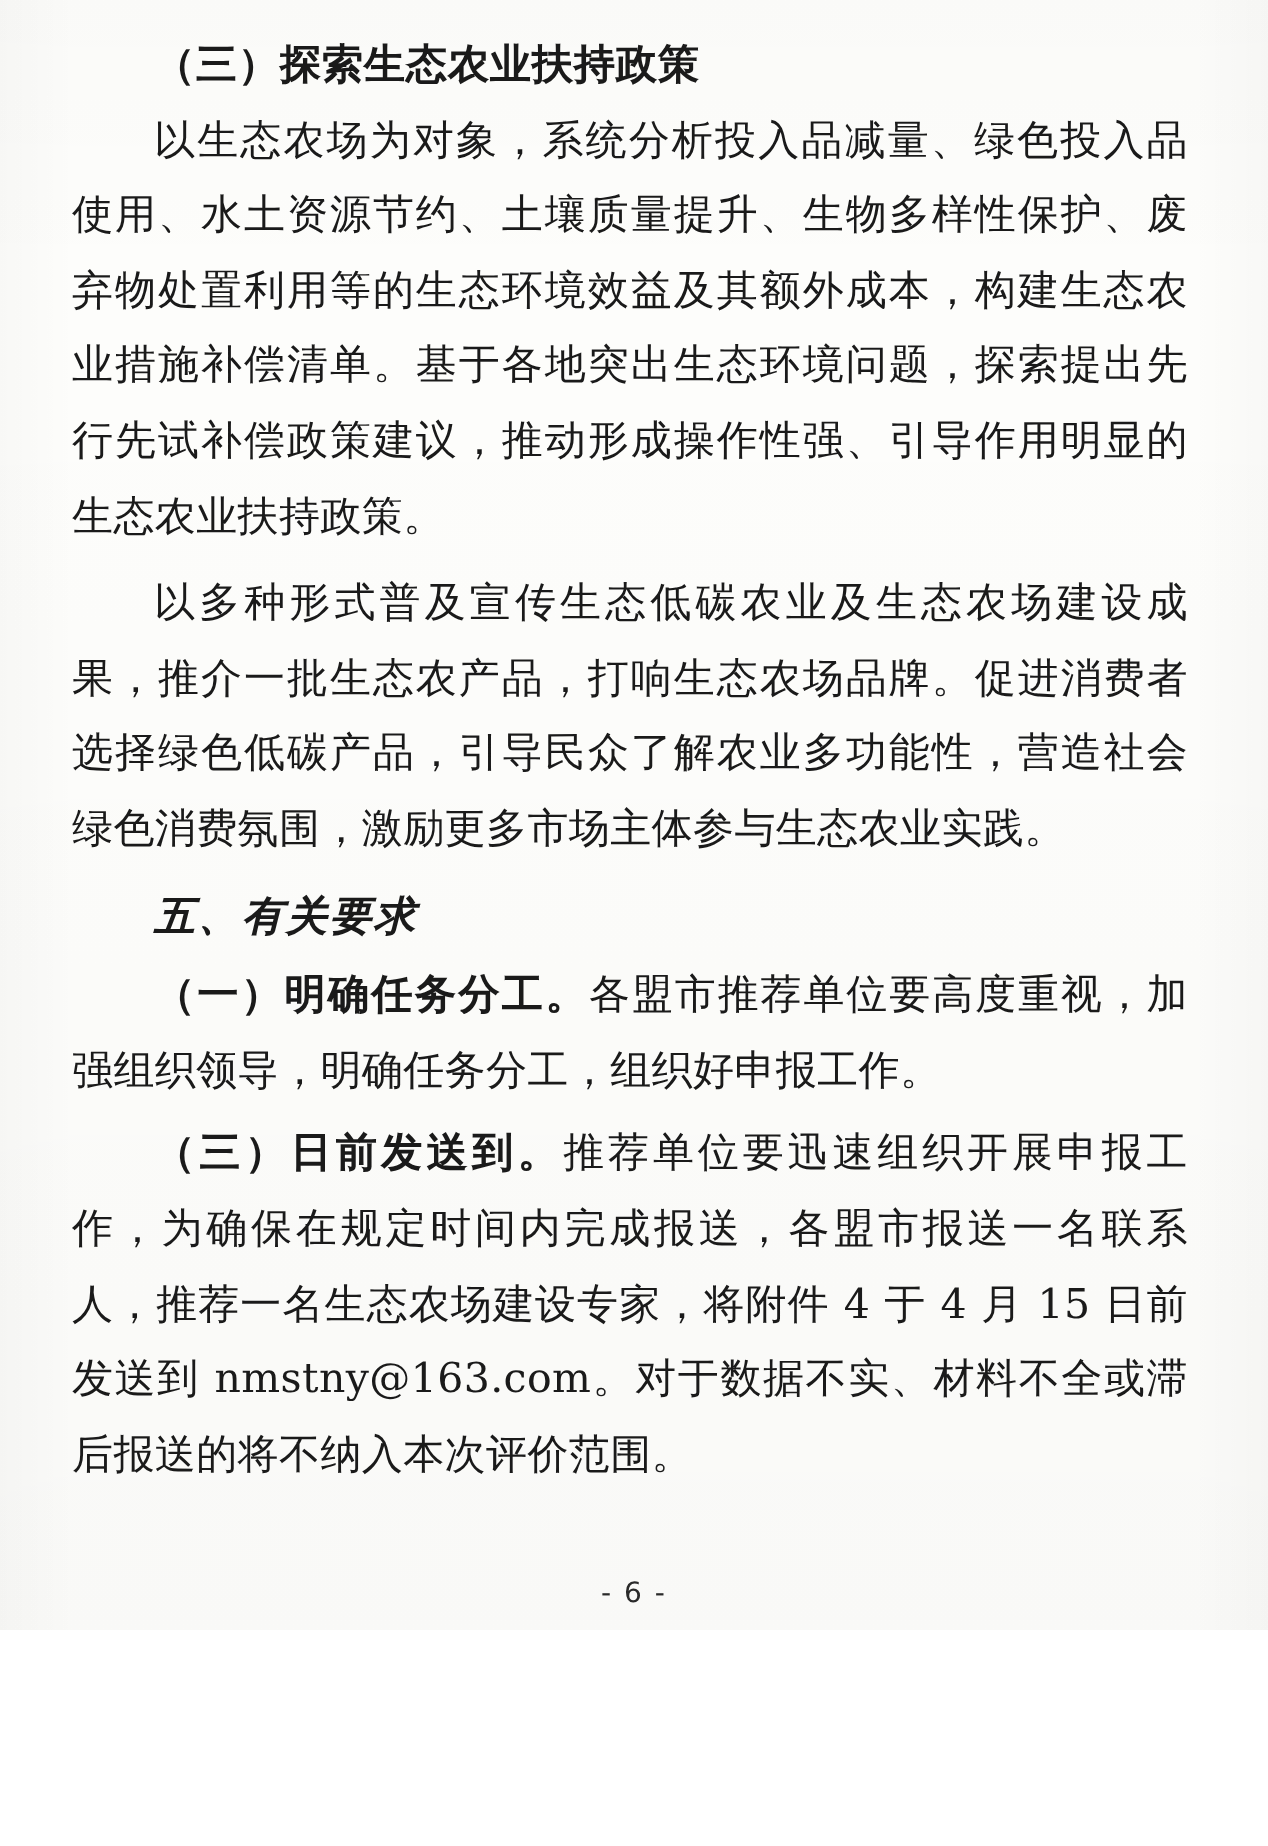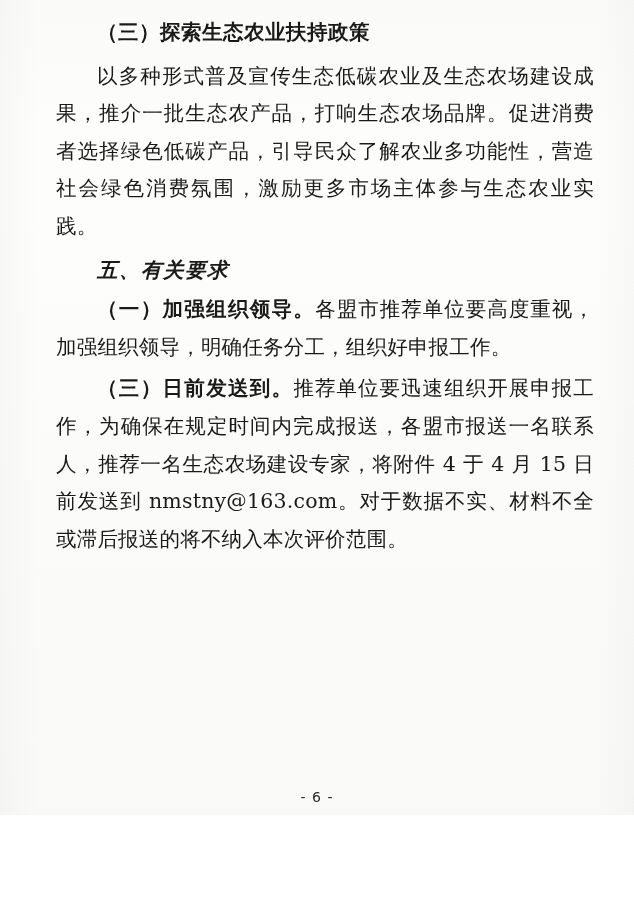--- a/index.html
+++ b/index.html
@@ -12,21 +12,21 @@
     height: 923px;
     overflow: hidden;
     font-family: "DejaVu Serif", "Liberation Serif", serif;
     color: #1a1a1a;
   }
   .page {
     position: relative;
     width: 634px;
     height: 815px;
     box-sizing: border-box;
-    padding: 14px 40px 0 56px;
+    padding: 14px 40px 0 36px;
     background: #fdfdfb;
   }
   
   .page:before {
     content: "";
     position: absolute;
     inset: 0;
     background:
       linear-gradient(180deg, rgba(0,0,0,0.012) 0%, rgba(0,0,0,0) 18%, rgba(0,0,0,0.015) 100%),
       linear-gradient(90deg, rgba(0,0,0,0.02) 0%, rgba(0,0,0,0) 6%, rgba(0,0,0,0) 94%, rgba(0,0,0,0.02) 100%);
@@ -85,33 +85,34 @@
   }
 </style>
 </head>
 <body>
 
 <div class="page">
   <div class="body-text">
 
     <p class="heading">（三）探索生态农业扶持政策</p>
 
+    <p class="para">以生态农场为对象，系统分析投入品减量、绿色投入品使用、水土资源节约、土壤质量提升、生物多样性保护、废弃物处置利用等的生态环境效益及其额外成本，构建生态农业措施补偿清单。基于各地突出生态环境问题，探索提出先行先试补偿政策建议，推动形成操作性强、引导作用明显的生态农业扶持政策。</p>
 
     <div class="spacer-sm"></div>
 
 
     <p class="para">以多种形式普及宣传生态低碳农业及生态农场建设成果，推介一批生态农产品，打响生态农场品牌。促进消费者选择绿色低碳产品，引导民众了解农业多功能性，营造社会绿色消费氛围，激励更多市场主体参与生态农业实践。</p>
 
     <div class="spacer-sm"></div>
 
     <p class="heading-num">五、有关要求</p>
 
     <div class="spacer-xs"></div>
 
-    <p class="para"><span class="lead">（一）加强组织领导。</span><span>各盟市推荐单位要高度重视，加强组织领导，明确任务分工，组织好申报工作。</span></p>
+    <p class="para"><span class="lead">（一）明确任务分工。</span><span>各盟市推荐单位要高度重视，加强组织领导，明确任务分工，组织好申报工作。</span></p>
 
     <div class="spacer-xs"></div>
 
 
     <div class="spacer-xs"></div>
 
     <p class="para"><span class="lead">（三）日前发送到。</span><span>推荐单位要迅速组织开展申报工作，为确保在规定时间内完成报送，各盟市报送一名联系人，推荐一名生态农场建设专家，将附件 4 于 4 月 15 日前发送到 nmstny@163.com。对于数据不实、材料不全或滞后报送的将不纳入本次评价范围。</span></p>
 
     <div class="spacer-sm"></div>
 

